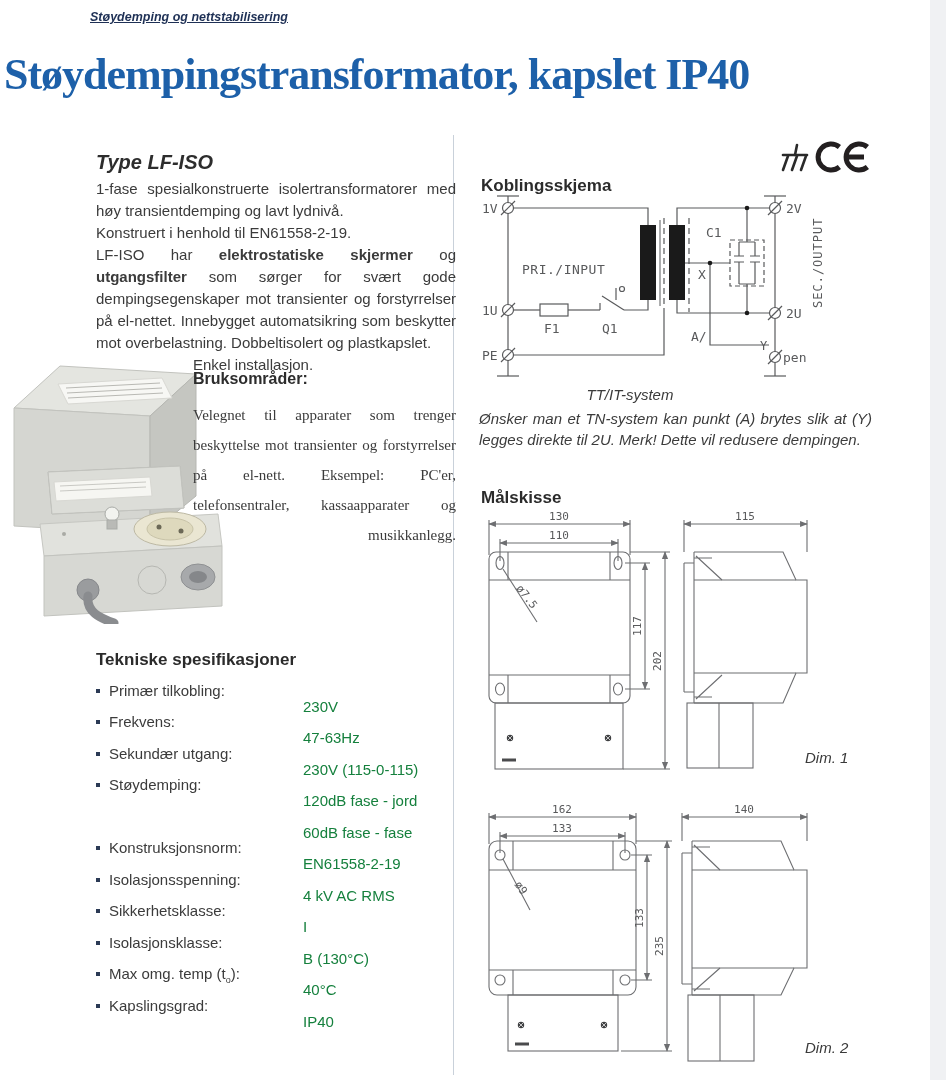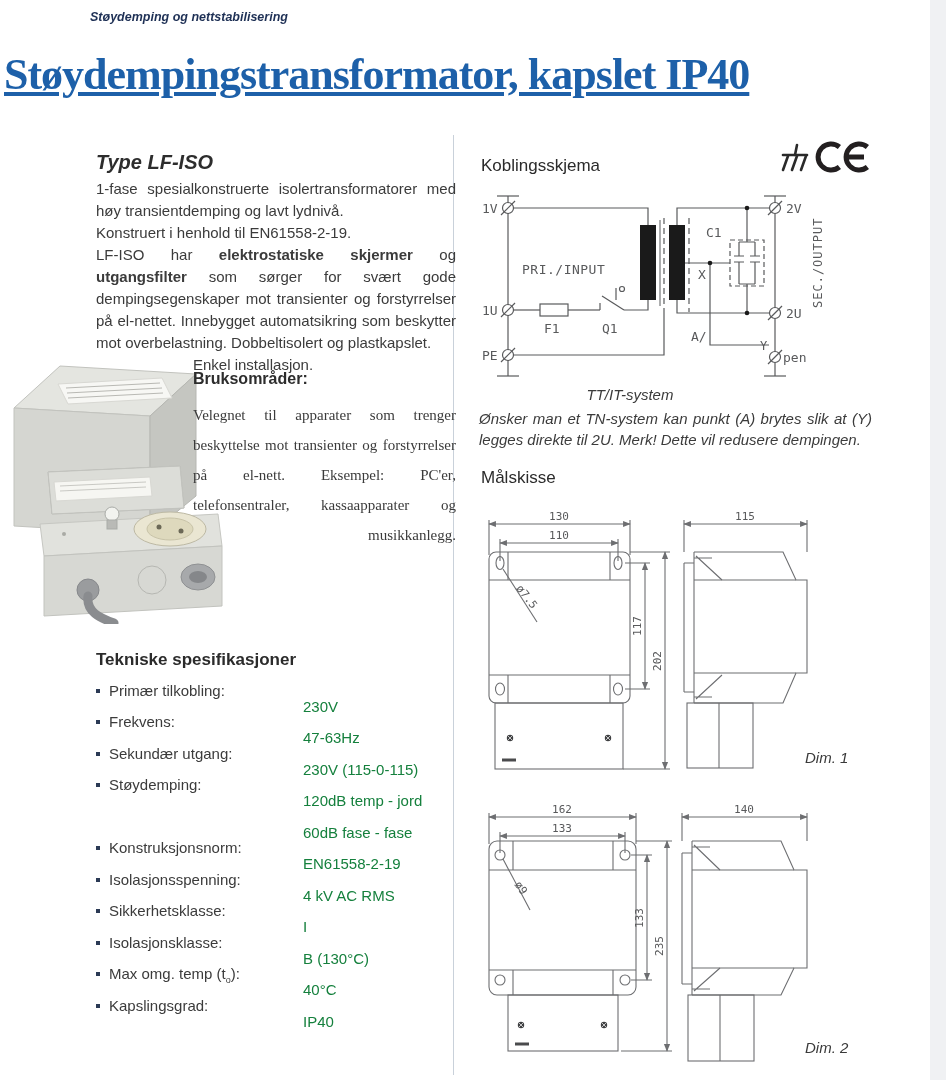--- a/index.html
+++ b/index.html
@@ -1,37 +1,37 @@
 <!DOCTYPE html>
 <html><head>
 <meta charset="utf-8">
 <style>
   html,body{margin:0;padding:0;background:#fff;}
   .page{position:relative;width:946px;height:1080px;background:#ffffff;overflow:hidden;
         font-family:"Liberation Sans",sans-serif;color:#3b3b3b;}
   .abs{position:absolute;}
-  .eyebrow{left:90px;top:10px;font-size:12.5px;font-weight:bold;font-style:italic;color:#1e3055;}
+  .eyebrow{left:90px;top:10px;font-size:12.5px;font-weight:bold;font-style:italic;color:#1e3055;text-decoration:underline;}
   .title{left:4px;top:48px;font-size:44px;line-height:54px;font-weight:bold;
-         font-family:"Liberation Serif",serif;color:#1d60a9;letter-spacing:-1px;white-space:nowrap;text-decoration:underline;}
+         font-family:"Liberation Serif",serif;color:#1d60a9;letter-spacing:-1px;white-space:nowrap;}
   .divider{left:453px;top:135px;width:1px;height:940px;background:#c9d1da;}
   .edge-strip{left:930px;top:0;width:16px;height:1080px;background:#f0f1f3;}
   .type-heading{left:96px;top:151px;font-size:20px;font-weight:bold;font-style:italic;color:#2d2d2d;}
   .intro{left:96px;top:178px;width:360px;font-size:15px;line-height:22px;text-align:justify;}
   .intro p{margin:0;}
   .intro .center-line{text-align:left;margin-left:97px;}
   .bruks-heading{left:193px;top:370px;font-size:16px;font-weight:bold;color:#2d2d2d;text-align:right;}
   .bruks-text{left:193px;top:400px;width:263px;font-size:15px;line-height:30px;
               text-align:justify;-moz-text-align-last:right;text-align-last:right;font-family:Liberation Serif, serif;}
   .specs-heading{left:96px;top:650px;font-size:17px;font-weight:bold;color:#2b2b2b;}
   .spec-row{position:absolute;left:96px;width:360px;height:22px;font-size:15px;}
   .spec-row .bullet{position:absolute;left:0;top:7px;width:4px;height:4px;background:#2b3a55;}
   .spec-row .spec-label{position:absolute;left:13px;top:0;color:#3b3b3b;}
   .spec-row .spec-value{position:absolute;left:207px;top:16px;color:#15803d;}
   .spec-row sub{font-size:9px;}
-  .kobl-heading,.mal-heading{font-size:17px;font-weight:normal;color:#2b2b2b;}
+  .kobl-heading,.mal-heading{font-size:17px;font-weight:bold;color:#2b2b2b;margin-top:20px;}
   .ttit{left:480px;top:386px;width:300px;text-align:center;font-size:15px;font-style:italic;color:#3b3b3b;}
   .note{left:479px;top:408px;width:393px;font-size:15px;line-height:21px;font-style:italic;
         text-align:justify;color:#3b3b3b;margin:0;}
   svg text{font-family:"DejaVu Sans Mono",monospace;}
   svg .cap-label{font-family:"Liberation Sans",sans-serif;font-style:italic;font-size:15px;fill:#3a3a3a;}
 </style>
 </head>
 <body>
 
 <div class="page">
@@ -93,21 +93,21 @@
     <span class="spec-value">47-63Hz</span>
   </div>
   <div class="spec-row" style="top:745px">
     <span class="bullet"></span>
     <span class="spec-label">Sekundær utgang:</span>
     <span class="spec-value">230V (115-0-115)</span>
   </div>
   <div class="spec-row" style="top:776px">
     <span class="bullet"></span>
     <span class="spec-label">Støydemping:</span>
-    <span class="spec-value">120dB temp - jord</span>
+    <span class="spec-value">120dB fase - jord</span>
   </div>
   <div class="spec-row cont" style="top:808px">
 
     <span class="spec-label"></span>
     <span class="spec-value">60dB fase - fase</span>
   </div>
   <div class="spec-row" style="top:839px">
     <span class="bullet"></span>
     <span class="spec-label">Konstruksjonsnorm:</span>
     <span class="spec-value">EN61558-2-19</span>

